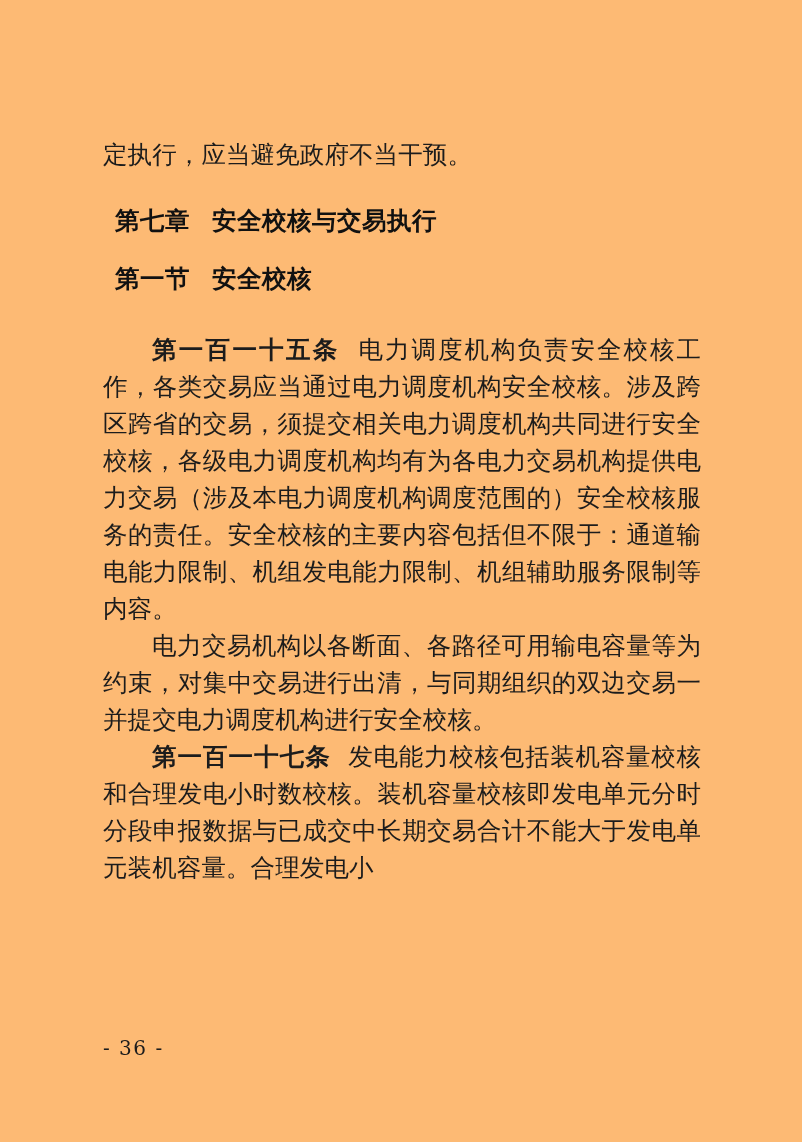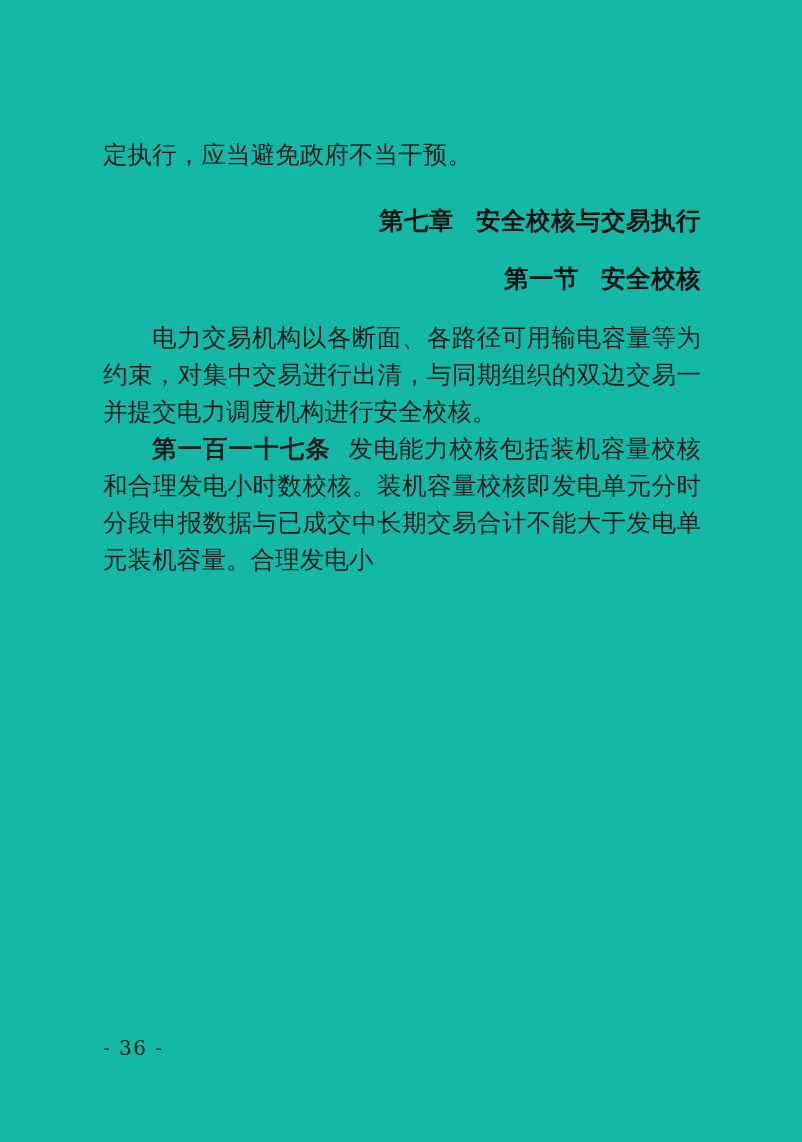--- a/index.html
+++ b/index.html
@@ -15,21 +15,21 @@
     font-family: "DejaVu Serif", "Liberation Serif", serif;
     color: #1a1a1a;
     -webkit-font-smoothing: antialiased;
   }
 
   .page {
     position: absolute;
     left: 0; top: 0;
     width: 802px;
     height: 1142px;
-    background: #14b8a6;
+    background: #fdba74;
   }
 
   
   .content {
     position: absolute;
     left: 103px;
     top: 136px;
     width: 598px;
   }
 
@@ -66,22 +66,22 @@
     width: 17px;
   }
 
   
   .heading {
     font-family: "DejaVu Sans", "Liberation Sans", sans-serif;
     font-weight: 700;
     font-size: 24.5px;
     line-height: 37px;
     color: #111111;
-    text-align: right;
-    margin: 0;
+    text-align: left;
+    margin: 12px;
     letter-spacing: 0.5px;
   }
   .heading .gap {
     display: inline-block;
     width: 22px;
   }
 
   .chapter-heading { margin-top: 29px; }
   .section-heading { margin-top: 21px; }
 
@@ -111,20 +111,21 @@
   <div class="content">
 
     <p class="para continuation">定执行，应当避免政府不当干预。</p>
 
     <h1 class="heading chapter-heading"><span>第七章</span><span class="gap"></span><span>安全校核与交易执行</span></h1>
 
     <h2 class="heading section-heading"><span>第一节</span><span class="gap"></span><span>安全校核</span></h2>
 
     <div class="gap-before-first-article"></div>
 
+    <p class="para indented"><span class="marker">第一百一十五条</span><span class="marker-gap"></span><span>电力调度机构负责安全校核工作，各类交易应当通过电力调度机构安全校核。涉及跨区跨省的交易，须提交相关电力调度机构共同进行安全校核，各级电力调度机构均有为各电力交易机构提供电力交易（涉及本电力调度机构调度范围的）安全校核服务的责任。安全校核的主要内容包括但不限于：通道输电能力限制、机组发电能力限制、机组辅助服务限制等内容。</span></p>
 
 
     <p class="para indented"><span>电力交易机构以各断面、各路径可用输电容量等为约束，对集中交易进行出清，与同期组织的双边交易一并提交电力调度机构进行安全校核。</span></p>
 
     <p class="para indented"><span class="marker">第一百一十七条</span><span class="marker-gap"></span><span>发电能力校核包括装机容量校核和合理发电小时数校核。装机容量校核即发电单元分时分段申报数据与已成交中长期交易合计不能大于发电单元装机容量。合理发电小</span></p>
 
   </div>
 
   <div class="page-number">- 36 -</div>
 

